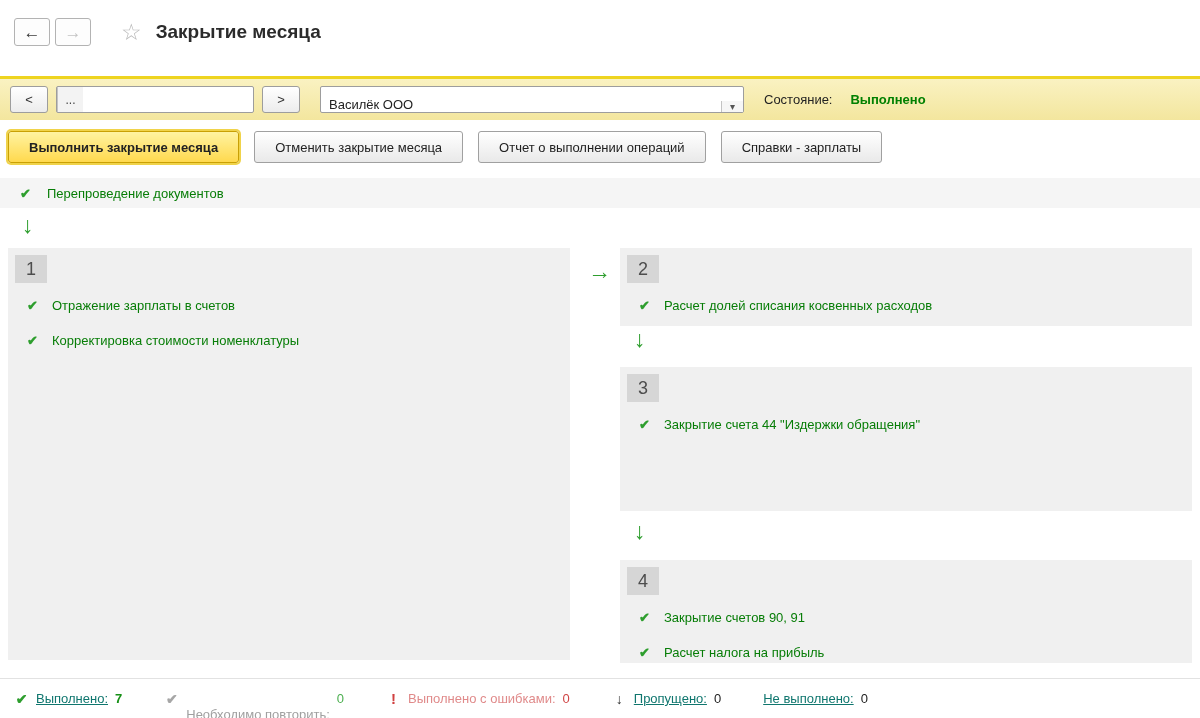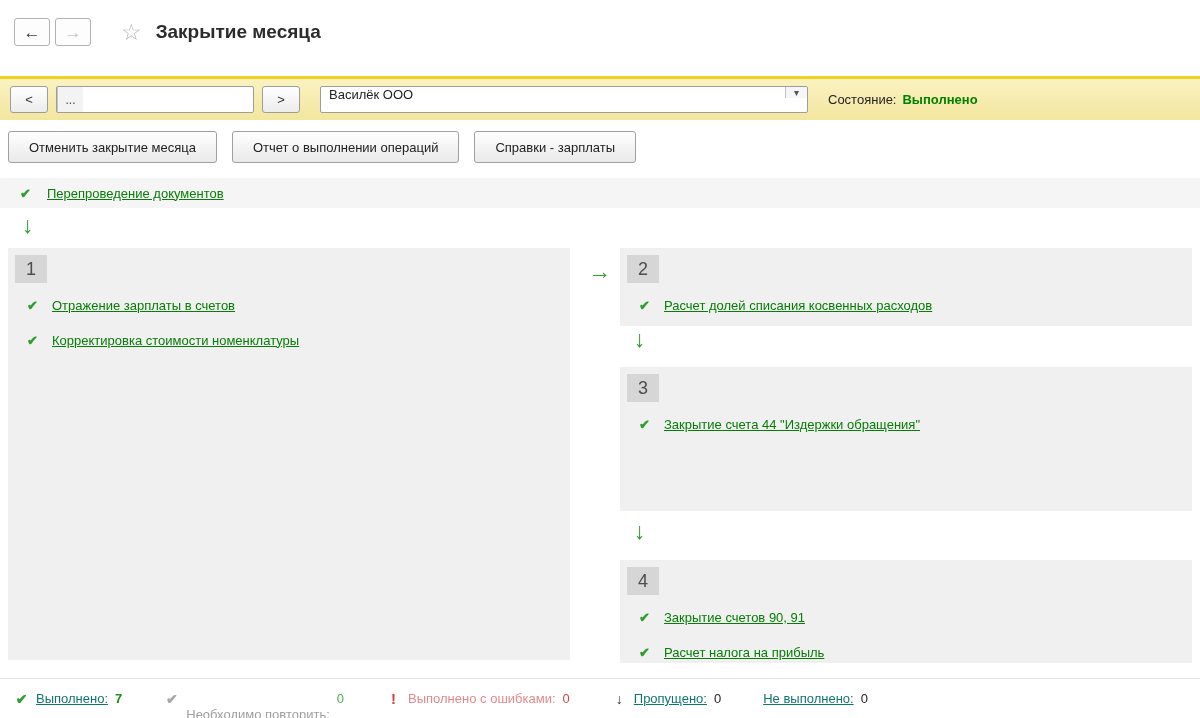--- a/index.html
+++ b/index.html
@@ -44,29 +44,29 @@
   .period-box input {
     flex: 1; border: none; outline: none; padding: 0 7px; font-size: 13px;
     font-family: "Liberation Sans", sans-serif; background: transparent; color: #222;
   }
   .dots-btn {
     width: 26px; border: none; border-left: 1px solid #c3c3c3; background: #f3f3f3;
     font-size: 12px; cursor: pointer; color: #444;
   }
   .next-btn { margin-left: 8px; }
   .org-combo {
-    display: flex; align-items: flex-start; width: 488px; height: 27px; margin-left: 20px;
+    display: flex; align-items: flex-end; width: 424px; height: 27px; margin-left: 20px;
     border: 1px solid #9d9d9d; background: #fff; border-radius: 2px;
   }
   .org-combo .org-value { flex: 1; display: flex; align-items: center; padding: 0 8px; color: #222; }
   .combo-arrow-btn {
     width: 22px; border: none; border-left: 1px solid #c3c3c3; background: #f6f6f6;
     font-size: 10px; color: #555; cursor: pointer;
   }
-  .statebox { margin-left: 20px; display: flex; align-items: center; gap: 6px; }
+  .statebox { margin-left: 20px; display: flex; align-items: center; gap: 18px; }
   .statebox .state-label { color: #222; }
   .statebox .state-value { color: #018001; font-weight: bold; }
 
   
   .actionsrow { position: absolute; top: 131px; left: 8px; display: flex; gap: 15px; }
   .btn {
     height: 32px; padding: 0 20px; font-size: 13px; color: #222; cursor: pointer;
     background: linear-gradient(#ffffff, #e9e9e9); border: 1px solid #a0a0a0; border-radius: 3px;
     font-family: "Liberation Sans", sans-serif;
   }
@@ -77,21 +77,21 @@
     font-weight: bold;
   }
 
   
   .repostrow {
     position: absolute; top: 178px; left: 0; right: 0; height: 30px;
     background: #f5f5f5; display: flex; align-items: center; padding-left: 18px; gap: 14px;
   }
 
   .check { color: #2e9e2e; font-weight: bold; font-size: 13px; width: 15px; text-align: center; }
-  .green-link { color: #077d07; text-decoration: underline; font-size: 13px; cursor: pointer; }
+  .green-link { color: #077d07; font-size: 13px; cursor: pointer; }
 
   .flow-arrow { position: absolute; color: #2e9e2e; font-weight: bold; font-size: 23px; line-height: 1; }
   .arrow-small-down { top: 214px; left: 22px; }
   .arrow-right-mid { top: 260px; left: 588px; }
   .arrow-down-1 { top: 328px; left: 634px; }
   .arrow-down-2 { top: 520px; left: 634px; }
 
   
   .stage { position: absolute; background: #f0f0f0; }
   .stage1 { left: 8px;  top: 248px; width: 562px; height: 412px; }
@@ -145,20 +145,21 @@
     <span class="org-value">Василёк ООО</span>
     <button class="combo-arrow-btn">▾</button>
   </div>
   <div class="statebox">
     <span class="state-label">Состояние:</span>
     <span class="state-value">Выполнено</span>
   </div>
 </div>
 
 <div class="actionsrow">
+  <button class="btn btn-primary">Выполнить закрытие месяца</button>
   <button class="btn">Отменить закрытие месяца</button>
   <button class="btn">Отчет о выполнении операций</button>
   <button class="btn">Справки - зарплаты</button>
 </div>
 
 <div class="repostrow">
   <span class="check">✔</span>
   <a class="green-link">Перепроведение документов</a>
 </div>
 

